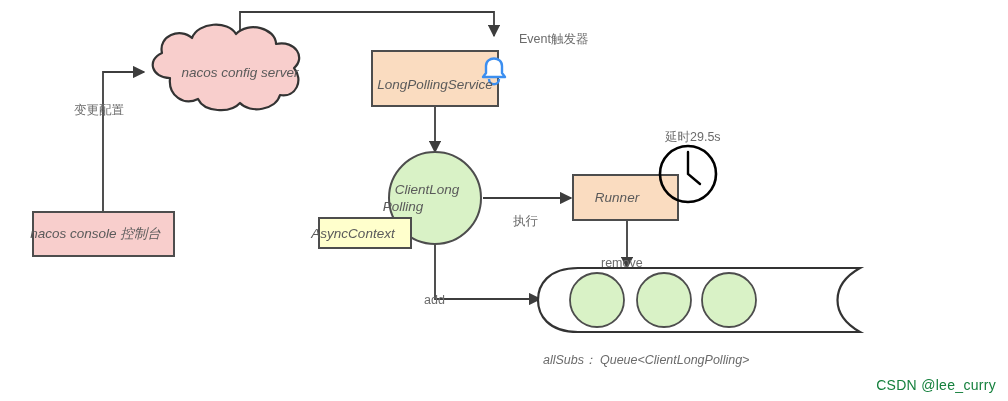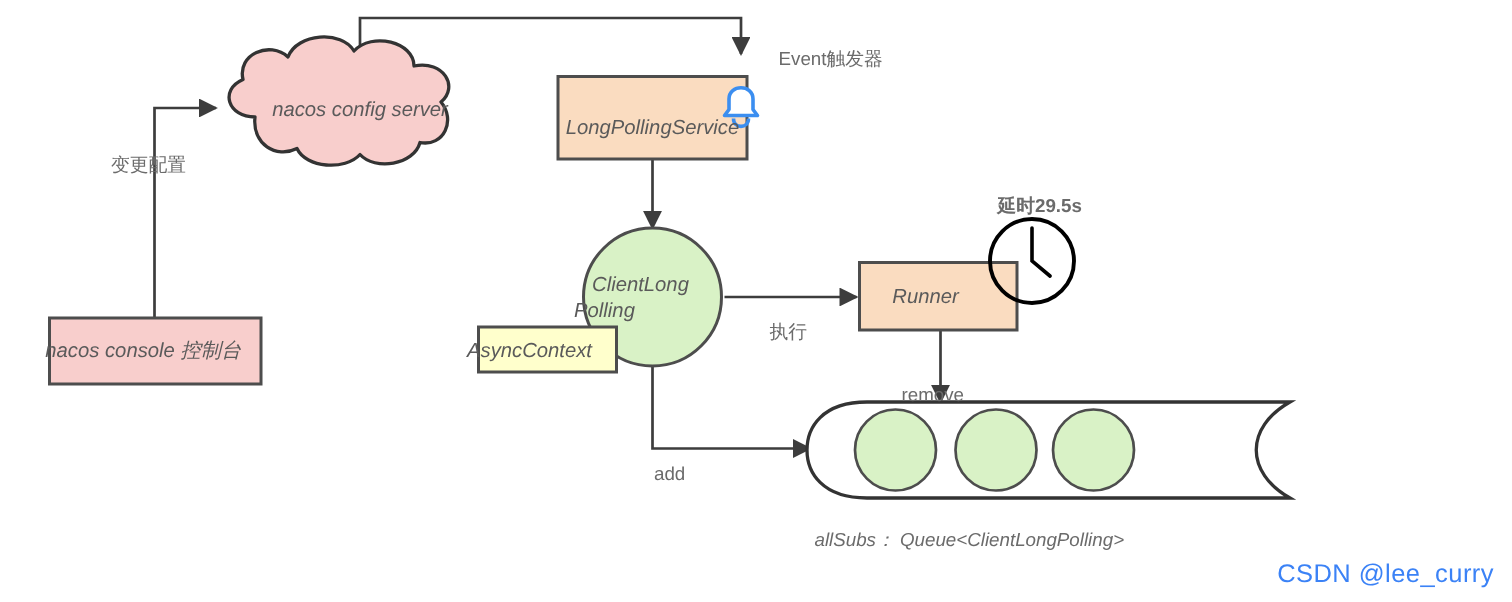--- a/index.html
+++ b/index.html
@@ -38,22 +38,22 @@
     color: #5a5a5a;
     font-size: 13.5px;
     white-space: nowrap;
     pointer-events: none;
     font-style: italic;
   }
   .watermark {
     position: absolute;
     right: 12px;
     bottom: 8px;
-    color: #3b82f6;
-    font-size: 17px;
+    color: #15803d;
+    font-size: 14px;
     letter-spacing: 0.3px;
     margin-top: 12px;
   }
 </style>
 </head>
 <body>
 
 <svg id="canvas" viewBox="0 0 1008 401" xmlns="http://www.w3.org/2000/svg">
   <defs>
     <marker id="arrow" viewBox="0 0 10 10" refX="9" refY="5" markerWidth="7" markerHeight="7" orient="auto-start-reverse">
@@ -155,19 +155,19 @@
 <div class="node-text" style="left:573px; top:175px; width:88px; height:45px;">Runner</div>
 
 <div class="lbl" style="left:74px; top:103px;text-align:center;">变更配置</div>
 
 <div class="lbl" style="left:519px; top:20px;margin-top:12px;">Event触发器</div>
 
 <div class="lbl" style="left:513px; top:189px;margin-top:25px;">执行</div>
 
 <div class="lbl" style="left:601px; top:228px;margin-top:28px;">remove</div>
 
-<div class="lbl" style="left:436px; top:293px;margin-top:16px;">add</div>
+<div class="lbl" style="left:424px; top:293px;">add</div>
 
-<div class="lbl" style="left:665px; top:130px;font-weight:bold;">延时29.5s</div>
+<div class="lbl" style="left:665px; top:130px;">延时29.5s</div>
 
 <div class="lbl" style="left:543px; top:353px;font-style:italic;">allSubs： Queue&lt;ClientLongPolling&gt;</div>
 
 <div class="watermark">CSDN @lee_curry</div>
 
 </body></html>

